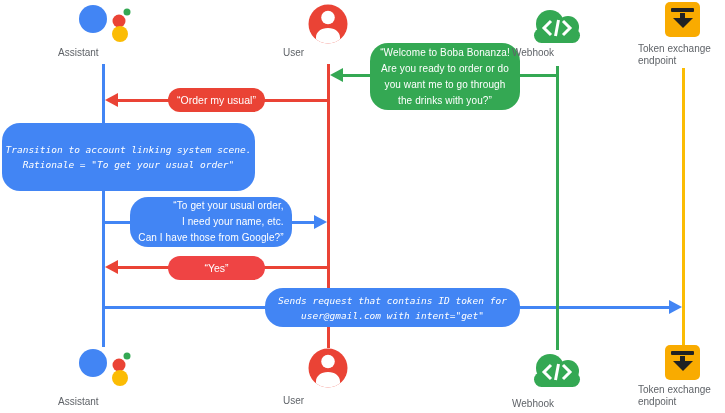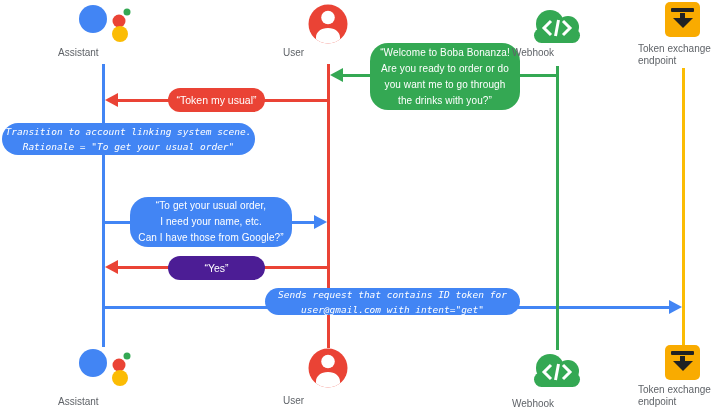--- a/index.html
+++ b/index.html
@@ -54,32 +54,32 @@
   <div class="lifeline" style="left:102px;top:64px;height:283px;background:#4285F4;"></div>
   <div class="lifeline" style="left:327px;top:64px;height:284px;background:#EA4335;"></div>
   <div class="lifeline" style="left:556px;top:66px;height:284px;background:#34A853;"></div>
   <div class="lifeline" style="left:682px;top:68px;height:277px;background:#FBBC04;"></div>
 
   <div class="bubble speech" style="left:370px;top:43px;width:150px;height:67px;background:#34A853;">“Welcome to Boba Bonanza!
 Are you ready to order or do
 you want me to go through
 the drinks with you?”</div>
 
-  <div class="bubble speech-sm" style="left:168px;top:88px;width:97px;height:24px;background:#EA4335;">“Token my usual”</div>
+  <div class="bubble speech-sm" style="left:168px;top:88px;width:97px;height:24px;background:#EA4335;">“Order my usual”</div>
 
-  <div class="bubble mono" style="left:2px;top:123px;width:253px;height:32px;background:#4285F4;">Transition to account linking system scene.
+  <div class="bubble mono" style="left:2px;top:123px;width:253px;height:68px;background:#4285F4;">Transition to account linking system scene.
 Rationale = "To get your usual order"</div>
 
-  <div class="bubble speech" style="left:130px;top:197px;width:162px;height:50px;background:#4285F4;">“To get your usual order,
+  <div class="bubble speech" style="left:130px;top:197px;width:162px;height:50px;background:#4285F4;text-align:right;">“To get your usual order,
 I need your name, etc.
 Can I have those from Google?”</div>
 
-  <div class="bubble speech-sm" style="left:168px;top:256px;width:97px;height:24px;background:#4c1d95;">“Yes”</div>
+  <div class="bubble speech-sm" style="left:168px;top:256px;width:97px;height:24px;background:#ef4444;">“Yes”</div>
 
-  <div class="bubble mono" style="left:265px;top:288px;width:255px;height:27px;background:#4285F4;">Sends request that contains ID token for
+  <div class="bubble mono" style="left:265px;top:288px;width:255px;height:39px;background:#4285F4;">Sends request that contains ID token for
 user@gmail.com with intent="get"</div>
 
   <svg class="actor-icon" style="left:78px;top:4px;" width="54" height="39" viewBox="0 0 54 39">
     <circle cx="15" cy="15" r="14" fill="#4285F4"></circle>
     <circle cx="41" cy="17" r="6.5" fill="#EA4335"></circle>
     <circle cx="49" cy="8" r="3.5" fill="#34A853"></circle>
     <circle cx="42" cy="30" r="8" fill="#FBBC04"></circle>
   </svg>
 
   <svg class="actor-icon" style="left:308px;top:4px;" width="40" height="40" viewBox="0 0 40 40">

